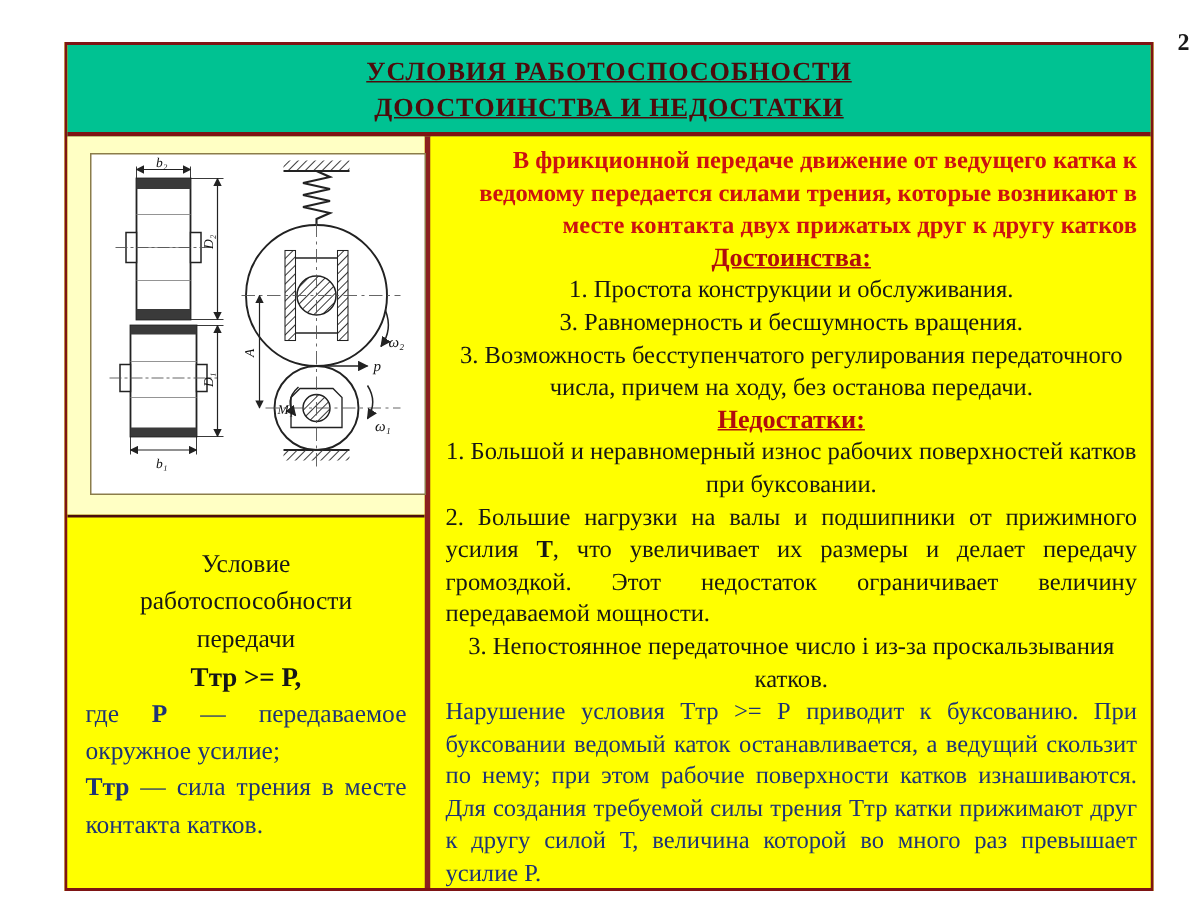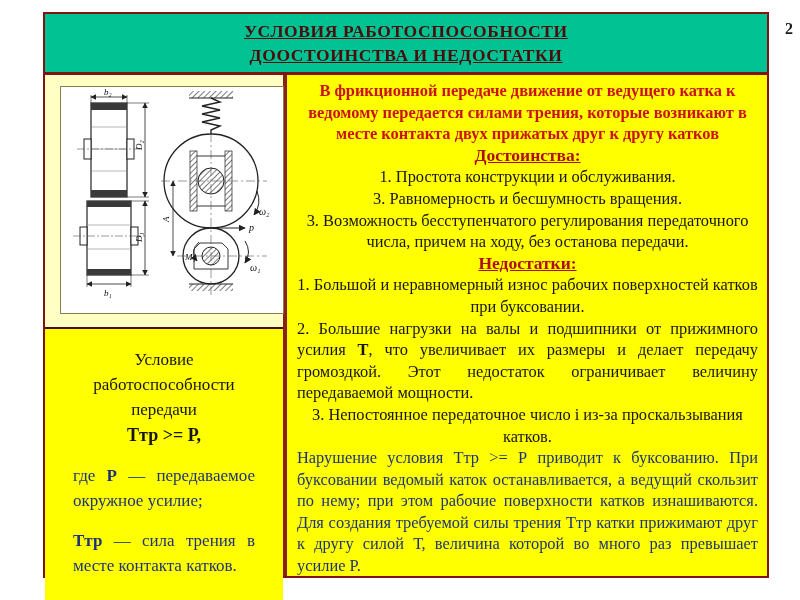--- a/index.html
+++ b/index.html
@@ -2,21 +2,21 @@
 <html><head>
 <meta charset="utf-8">
 <style>
   html,body{margin:0;padding:0;}
   .page{
     position:relative;width:800px;height:600px;background:#ffffff;overflow:hidden;
     font-family:"Liberation Serif","DejaVu Serif",serif;
   }
   .page-number{position:absolute;top:20px;right:7px;font-size:16px;font-weight:600;color:#1a1a1a;}
   .slide{
-    position:absolute;left:43px;top:12px;width:726px;height:566px;
+    position:absolute;left:43px;top:28px;width:726px;height:566px;
     border:2px solid #7e1414;box-sizing:border-box;display:flex;flex-direction:column;background:#ffff00;
   }
   .banner{
     height:58px;flex:0 0 58px;background:#00c292;border-bottom:3px solid #7e1414;
     display:flex;flex-direction:column;align-items:center;justify-content:center;
   }
   .title-line{
     font-weight:bold;font-size:17.5px;line-height:1.38;color:#4c0c0c;
     text-decoration:underline;letter-spacing:0.6px;white-space:nowrap;
   }
@@ -26,28 +26,28 @@
   .diagram-box{
     position:absolute;left:15px;top:11px;width:222px;height:226px;background:#ffffff;
     border:1px solid #8b7d4a;box-sizing:content-box;
   }
   .condition-box{
     flex:1;background:#ffff00;border-top:2px solid #4a0d0d;
     padding:18px 12px 20px 12px;color:#161616;
   }
   .cond-head{font-size:17px;line-height:25px;text-align:center;}
   .cond-formula{font-size:18px;line-height:26px;text-align:center;font-weight:bold;}
-  .cond-body{margin:16px;font-size:17px;line-height:24.5px;text-align:justify;color:#1e3376;}
+  .cond-body{margin:0;font-size:17px;line-height:24.5px;text-align:justify;color:#1e3376;}
   .cond-body b{font-weight:bold;}
   .right-col{
     flex:1;background:#ffff00;padding:5px 9px 2px 10px;box-sizing:border-box;
     font-size:16.4px;line-height:21.6px;color:#161616;overflow:hidden;
   }
   .right-col p,.right-col h3{margin:0;padding:0;font-size:16.4px;line-height:21.6px;}
-  .intro{color:#cc1111;font-weight:bold;text-align:center;}
+  .intro{color:#cc1111;font-weight:bold;text-align:right;}
   .sec-head{color:#b00d0d;font-weight:bold;text-decoration:underline;text-align:center;font-size:17.5px !important;}
   .plain{text-align:center;}
   .just{text-align:justify;}
   .conclusion{color:#1e3376;text-align:justify;}
   .conclusion b{font-weight:normal;}
   svg text{font-family:"Liberation Serif","DejaVu Serif",serif;}
 </style>
 </head>
 <body>
 

